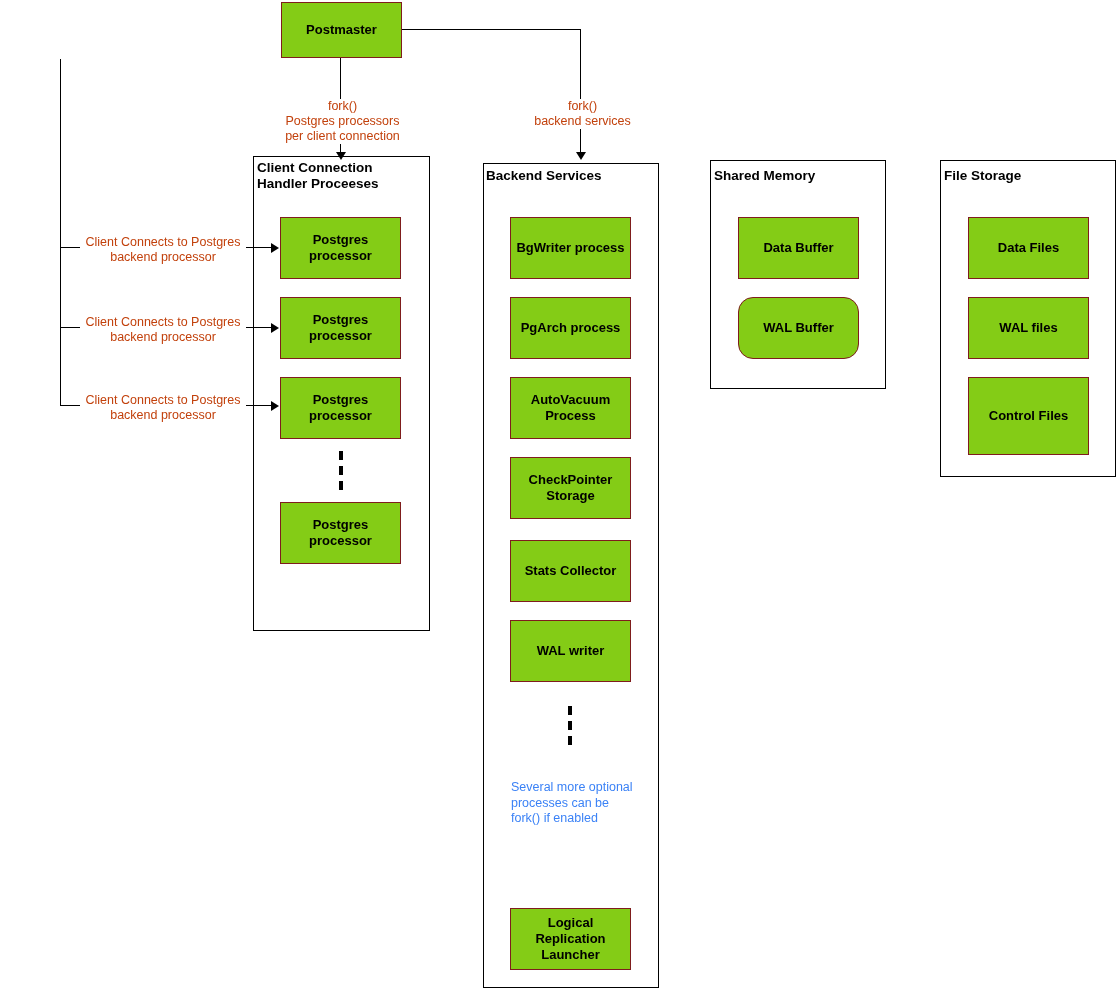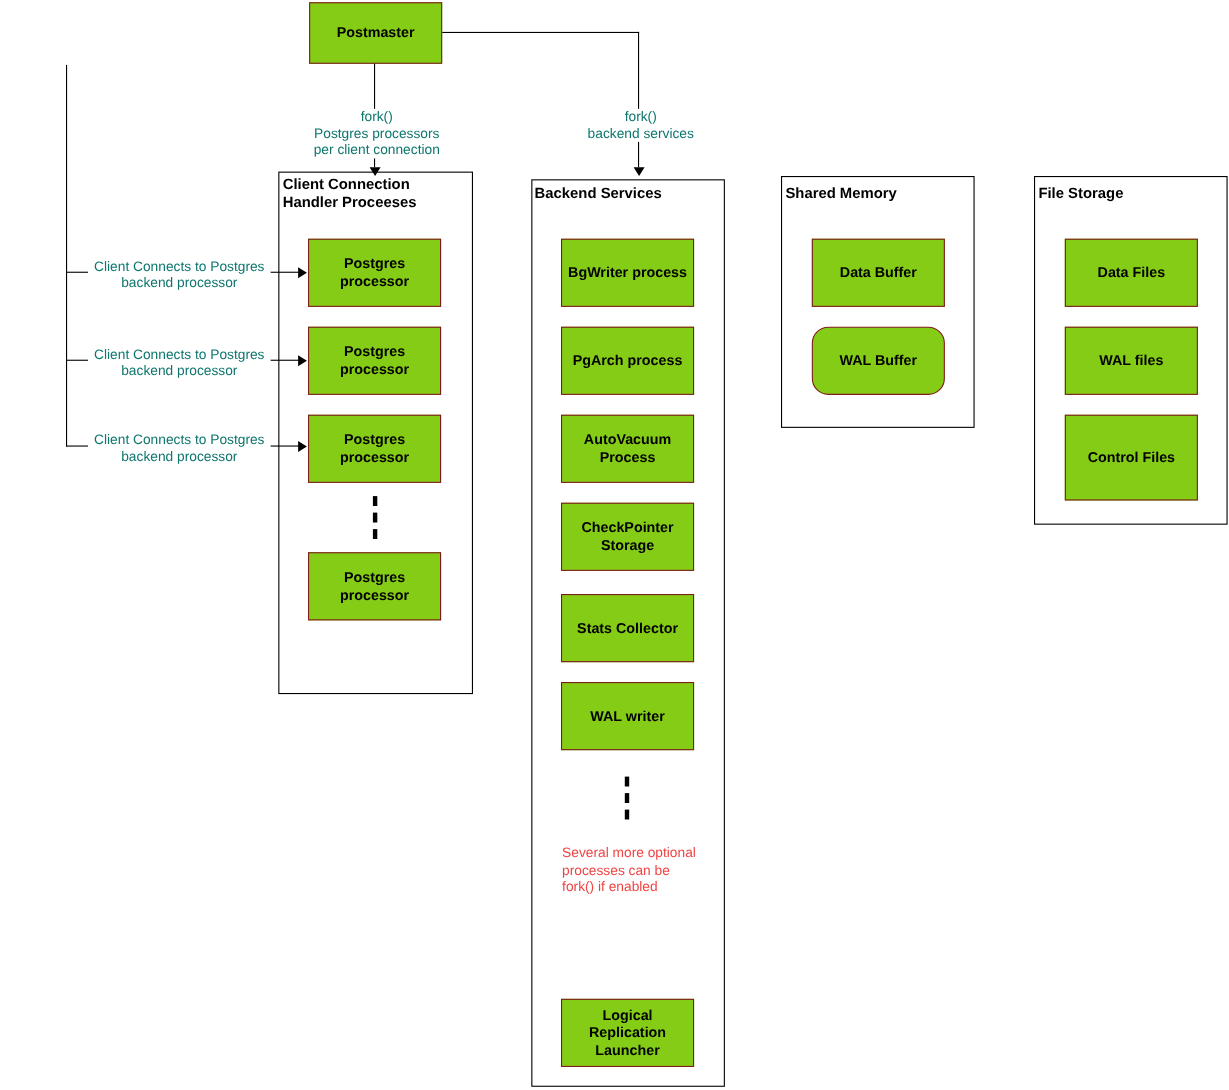--- a/index.html
+++ b/index.html
@@ -71,33 +71,34 @@
     border-top: 5px solid transparent;
     border-bottom: 5px solid transparent;
     border-left: 8px solid #000000;
   }
 
   
   .edge-label {
     position: absolute;
     font-size: 12.5px;
     line-height: 15px;
-    color: #0f766e;
+    color: #c2410c;
     text-align: center;
     white-space: pre-line;
     background: #ffffff;
     padding: 0 2px;
   }
   .note {
     position: absolute;
     font-size: 12.5px;
     line-height: 15.5px;
-    color: #ef4444;
+    color: #3b82f6;
     text-align: left;
     white-space: pre-line;
+    margin-top: 12px;
   }
 
   
   .vdots { position: absolute; display: flex; flex-direction: column; align-items: center; justify-content: space-between; }
   .vdots i { display: block; width: 4px; height: 9px; background: #000000; }
 </style>
 </head>
 <body>
 
 <div id="canvas">

